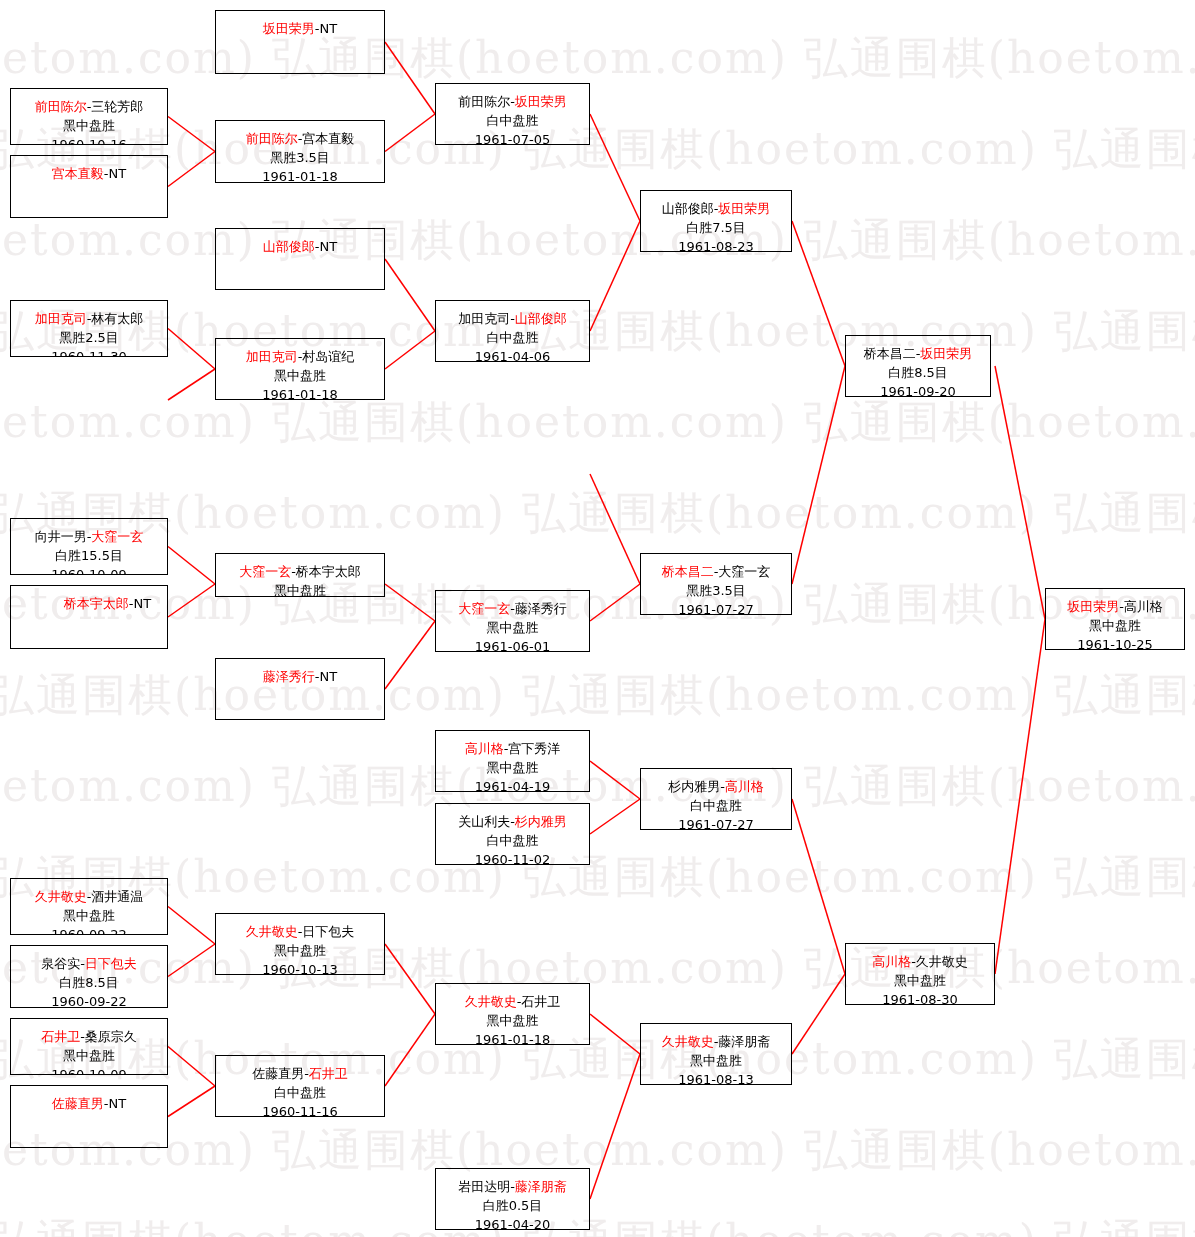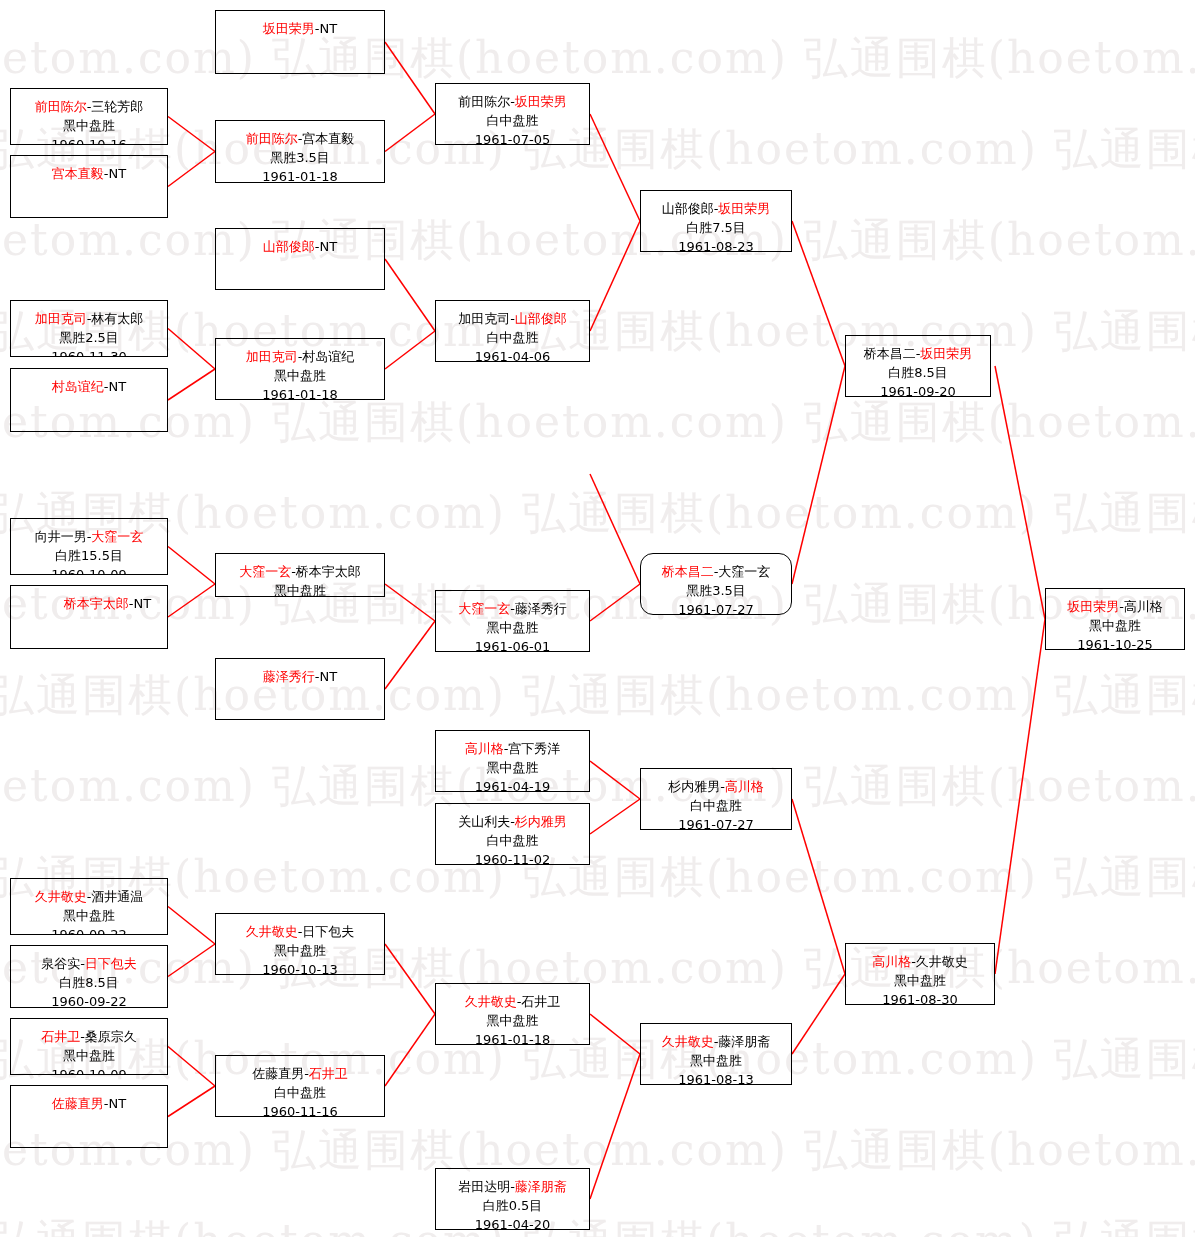--- a/index.html
+++ b/index.html
@@ -100,23 +100,20 @@
         <div>1960-10-16</div>
       </div>
       <div class="match-box" style="left: 10px; top: 155px; width: 158px; height: 63px; border-color: rgb(0, 0, 0);">
         <div class="players"><span style="color: rgb(255, 0, 0);">宫本直毅</span>-<span>NT</span></div>
       </div>
       <div class="match-box" style="left: 10px; top: 300px; width: 158px; height: 57px; border-color: rgb(0, 0, 0);">
         <div class="players"><span style="color: rgb(255, 0, 0);">加田克司</span>-<span>林有太郎</span></div>
         <div>黑胜2.5目</div>
         <div>1960-11-30</div>
       </div>
-      <div class="match-box" style="left: 10px; top: 368px; width: 158px; height: 64px; border-color: rgb(0, 0, 0);">
-        <div class="players"><span style="color: rgb(255, 0, 0);">村岛谊纪</span>-<span>NT</span></div>
-      </div>
       <div class="match-box" style="left: 10px; top: 518px; width: 158px; height: 57px; border-color: rgb(0, 0, 0);">
         <div class="players"><span>向井一男</span>-<span style="color: rgb(255, 0, 0);">大窪一玄</span></div>
         <div>白胜15.5目</div>
         <div>1960-10-09</div>
       </div>
       <div class="match-box" style="left: 10px; top: 585px; width: 158px; height: 64px; border-color: rgb(0, 0, 0); padding-left: 37px;">
         <div class="players"><span style="color: rgb(255, 0, 0);">桥本宇太郎</span>-<span>NT</span></div>
       </div>
       <div class="match-box" style="left: 10px; top: 878px; width: 158px; height: 57px; border-color: rgb(0, 0, 0);">
         <div class="players"><span style="color: rgb(255, 0, 0);">久井敬史</span>-<span>酒井通温</span></div>
@@ -203,21 +200,21 @@
       <div class="match-box" style="left: 435px; top: 1168px; width: 155px; height: 62px; border-color: rgb(0, 0, 0);">
         <div class="players"><span>岩田达明</span>-<span style="color: rgb(255, 0, 0);">藤泽朋斋</span></div>
         <div>白胜0.5目</div>
         <div>1961-04-20</div>
       </div>
       <div class="match-box" style="left: 640px; top: 190px; width: 152px; height: 62px; border-color: rgb(0, 0, 0);">
         <div class="players"><span>山部俊郎</span>-<span style="color: rgb(255, 0, 0);">坂田荣男</span></div>
         <div>白胜7.5目</div>
         <div>1961-08-23</div>
       </div>
-      <div class="match-box" style="left: 640px; top: 553px; width: 152px; height: 62px; border-color: rgb(0, 0, 0); border-radius: 13px;">
+      <div class="match-box" style="left: 640px; top: 553px; width: 152px; height: 62px; border-color: rgb(0, 0, 0);">
         <div class="players"><span style="color: rgb(255, 0, 0);">桥本昌二</span>-<span>大窪一玄</span></div>
         <div>黑胜3.5目</div>
         <div>1961-07-27</div>
       </div>
       <div class="match-box" style="left: 640px; top: 768px; width: 152px; height: 62px; border-color: rgb(0, 0, 0);">
         <div class="players"><span>杉内雅男</span>-<span style="color: rgb(255, 0, 0);">高川格</span></div>
         <div>白中盘胜</div>
         <div>1961-07-27</div>
       </div>
       <div class="match-box" style="left: 640px; top: 1023px; width: 152px; height: 62px; border-color: rgb(0, 0, 0);">

